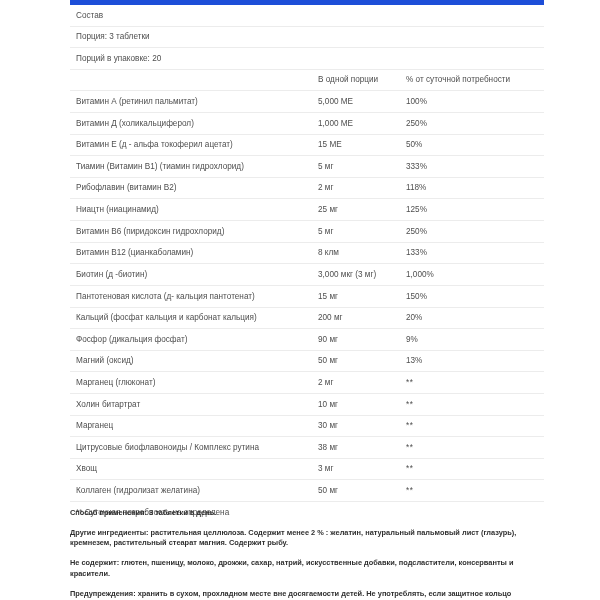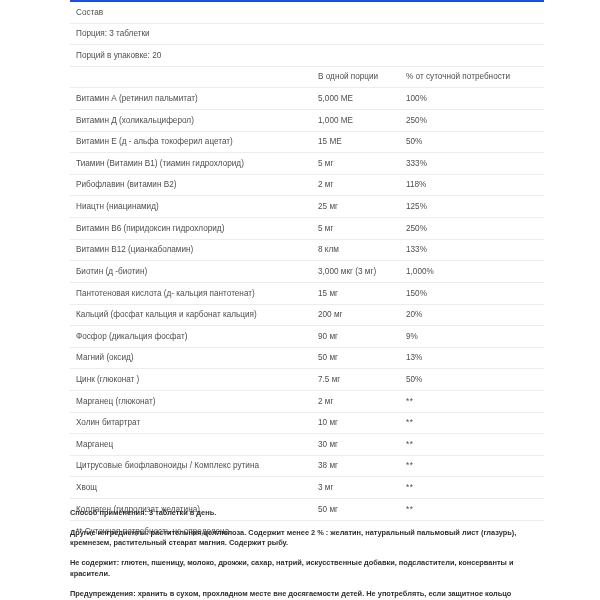--- a/index.html
+++ b/index.html
@@ -34,21 +34,21 @@
   }
   .facts td {
     border-top: 1px solid #ececec;
     padding: 5.6px 0 5.6px 6px;
     vertical-align: middle;
     line-height: 1.15;
     color: #4f4f4f;
     white-space: nowrap;
   }
   .facts tr:first-child td {
-    border-top: 2px solid #1d4ed8;
+    border-top: 5px solid #1d4ed8;
   }
   .col-name   { width: 236px; }
   .col-amount { width: 82px;  }
   .col-dv     { width: 138px; }
 
   .facts .head td {
     color: #4f4f4f;
   }
   .facts .head td.col-name { border-top: 1px solid #ececec; }
 
@@ -173,25 +173,20 @@
         <td class="col-name">Фосфор (дикальция фосфат)</td>
         <td class="col-amount amount">90 мг</td>
         <td class="col-dv dv">9%</td>
       </tr>
       <tr>
         <td class="col-name">Магний (оксид)</td>
         <td class="col-amount amount">50 мг</td>
         <td class="col-dv dv">13%</td>
       </tr>
       <tr>
-        <td class="col-name">Цинк  (глюконат )</td>
-        <td class="col-amount amount">7.5 мг</td>
-        <td class="col-dv dv">50%</td>
-      </tr>
-      <tr>
         <td class="col-name">Марганец  (глюконат)</td>
         <td class="col-amount amount">2 мг</td>
         <td class="col-dv dv dv-stars">**</td>
       </tr>
       <tr>
         <td class="col-name">Холин битартрат</td>
         <td class="col-amount amount">10 мг</td>
         <td class="col-dv dv dv-stars">**</td>
       </tr>
       <tr>

